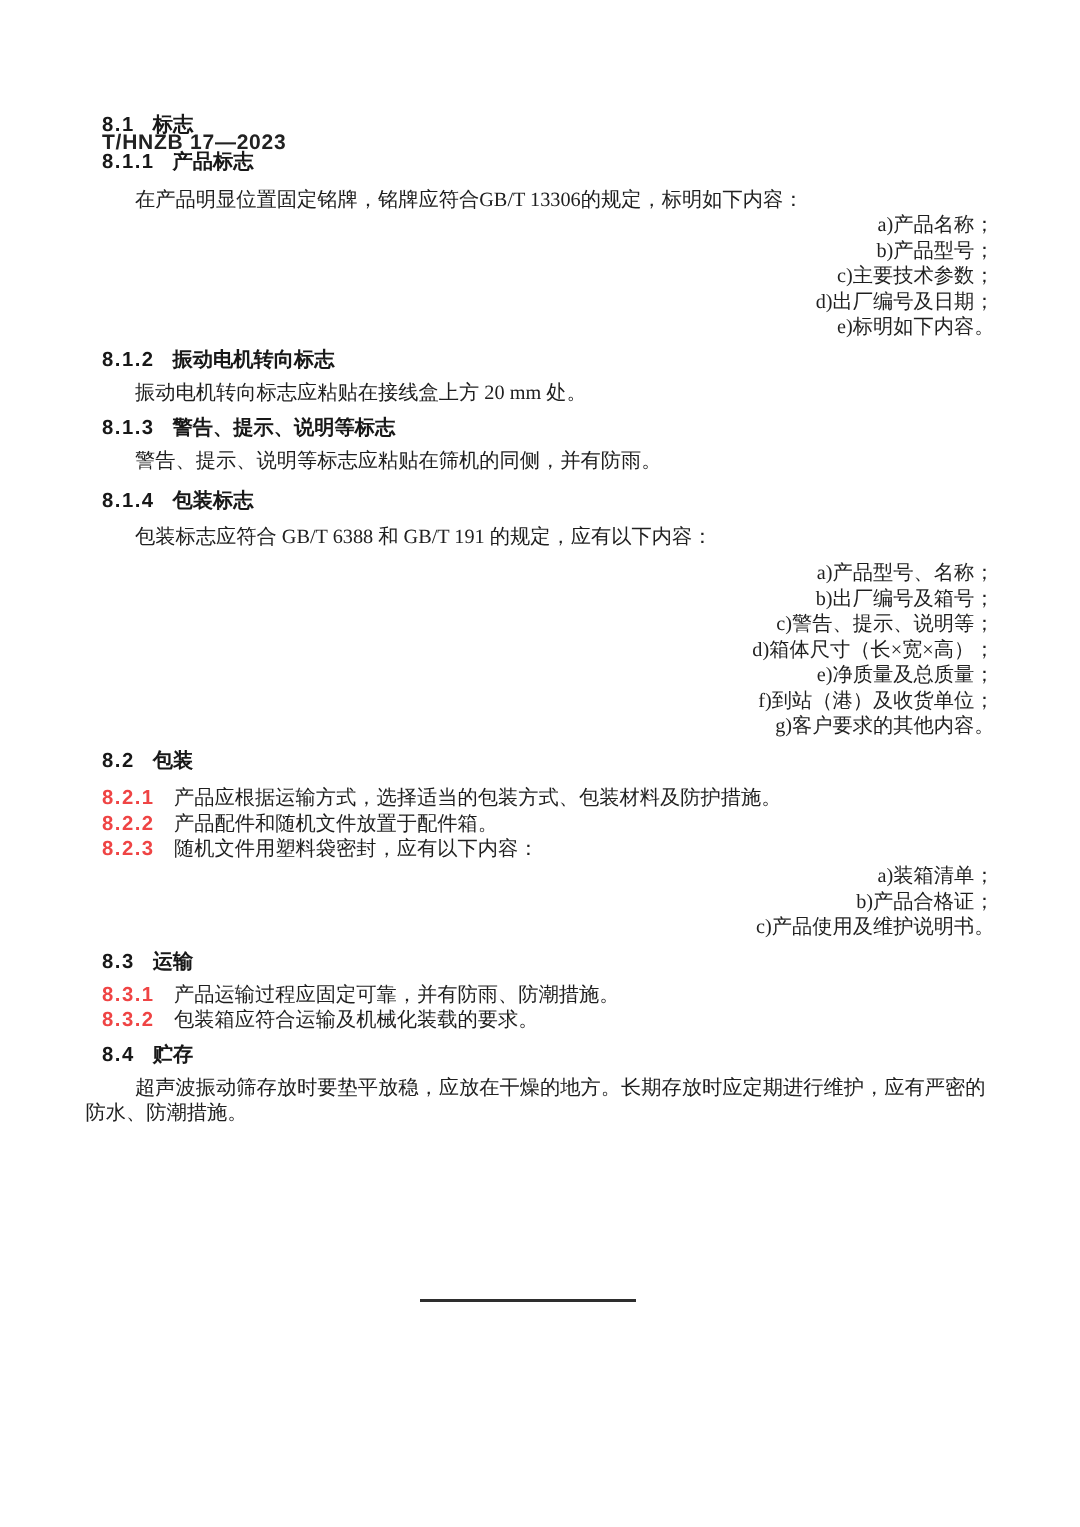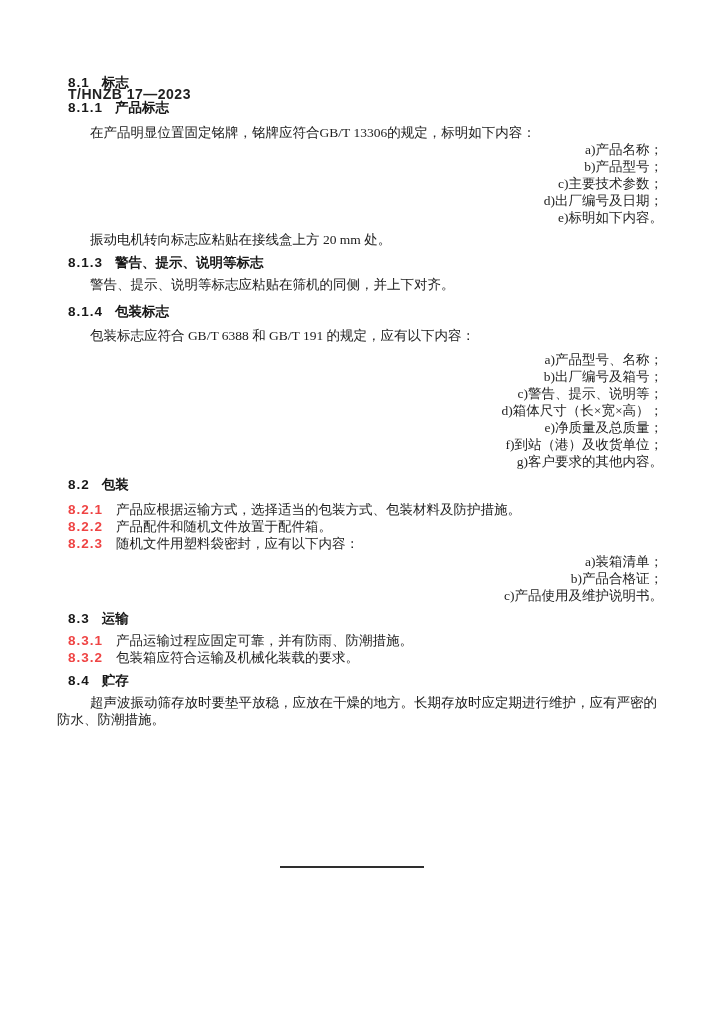--- a/index.html
+++ b/index.html
@@ -83,24 +83,25 @@
     <h3 class="clause-heading mt8"><span class="num">8.1.1</span><span>产品标志</span></h3>
     <p class="para mt8">在产品明显位置固定铭牌，铭牌应符合GB/T 13306的规定，标明如下内容：</p>
     <div class="list">
       <div class="li"><span class="li-label">a)</span><span>产品名称；</span></div>
       <div class="li"><span class="li-label">b)</span><span>产品型号；</span></div>
       <div class="li"><span class="li-label">c)</span><span>主要技术参数；</span></div>
       <div class="li"><span class="li-label">d)</span><span>出厂编号及日期；</span></div>
       <div class="li"><span class="li-label">e)</span><span>标明如下内容。</span></div>
     </div>
 
+    <h3 class="clause-heading mt5"><span class="num">8.1.2</span><span>振动电机转向标志</span></h3>
     <p class="para mt5">振动电机转向标志应粘贴在接线盒上方 20 mm 处。</p>
 
     <h3 class="clause-heading mt6"><span class="num">8.1.3</span><span>警告、提示、说明等标志</span></h3>
-    <p class="para mt5">警告、提示、说明等标志应粘贴在筛机的同侧，并上下对齐。</p>
+    <p class="para mt5">警告、提示、说明等标志应粘贴在筛机的同侧，并有防雨。</p>
 
     <h3 class="clause-heading mt10"><span class="num">8.1.4</span><span>包装标志</span></h3>
     <p class="para mt7">包装标志应符合 GB/T 6388 和 GB/T 191 的规定，应有以下内容：</p>
     <div class="list mt7">
       <div class="li"><span class="li-label">a)</span><span>产品型号、名称；</span></div>
       <div class="li"><span class="li-label">b)</span><span>出厂编号及箱号；</span></div>
       <div class="li"><span class="li-label">c)</span><span>警告、提示、说明等；</span></div>
       <div class="li"><span class="li-label">d)</span><span>箱体尺寸（长×宽×高）；</span></div>
       <div class="li"><span class="li-label">e)</span><span>净质量及总质量；</span></div>
       <div class="li"><span class="li-label">f)</span><span>到站（港）及收货单位；</span></div>

